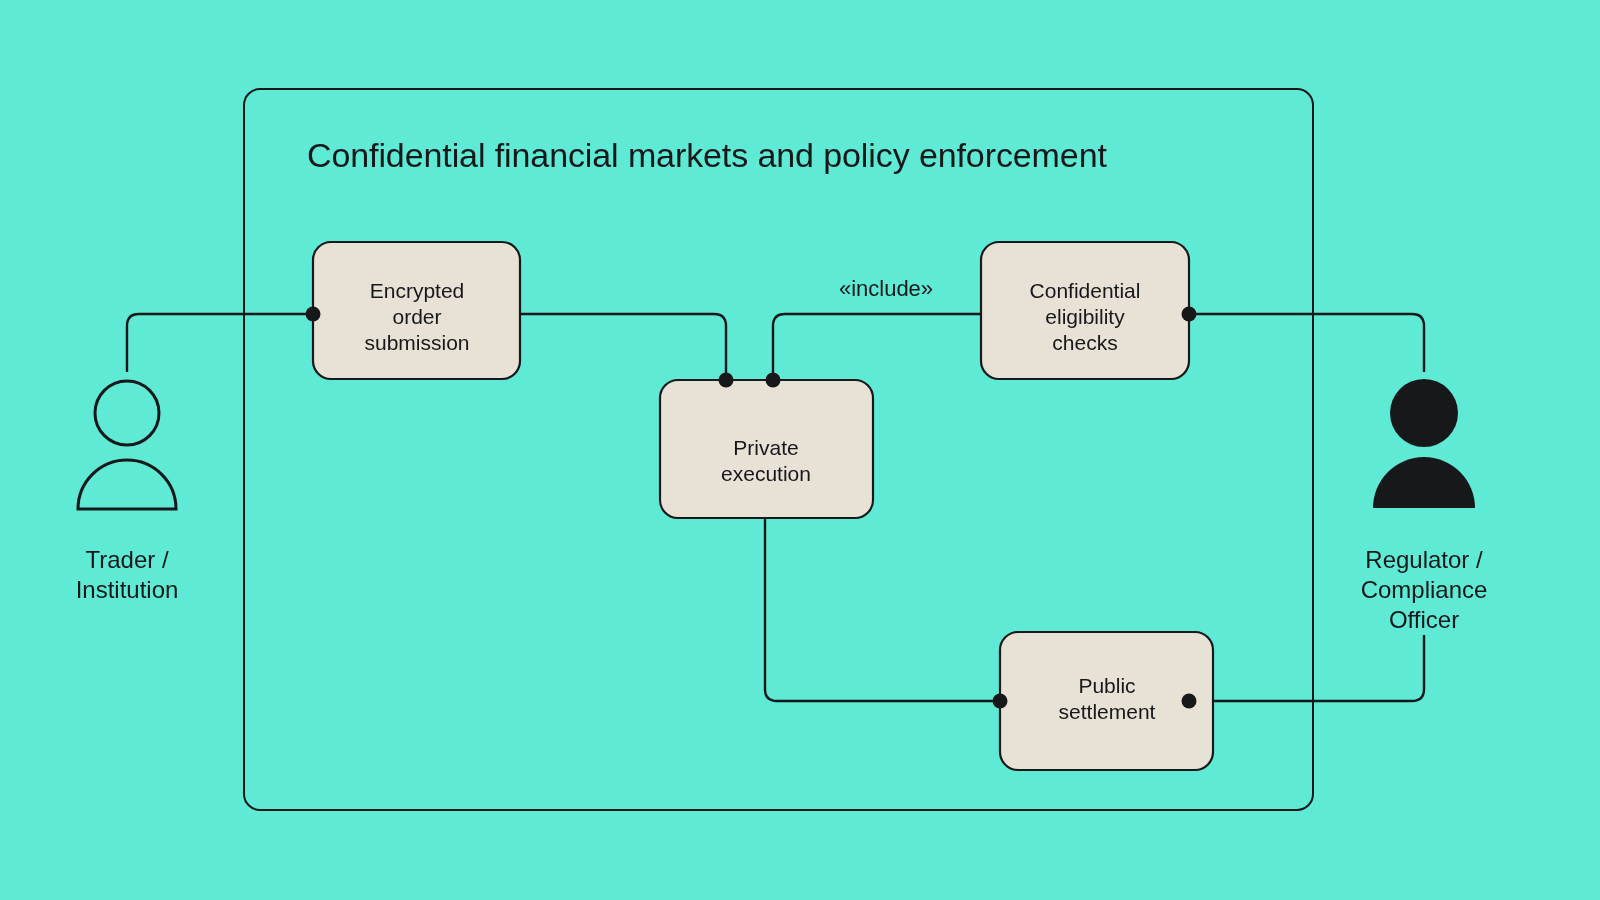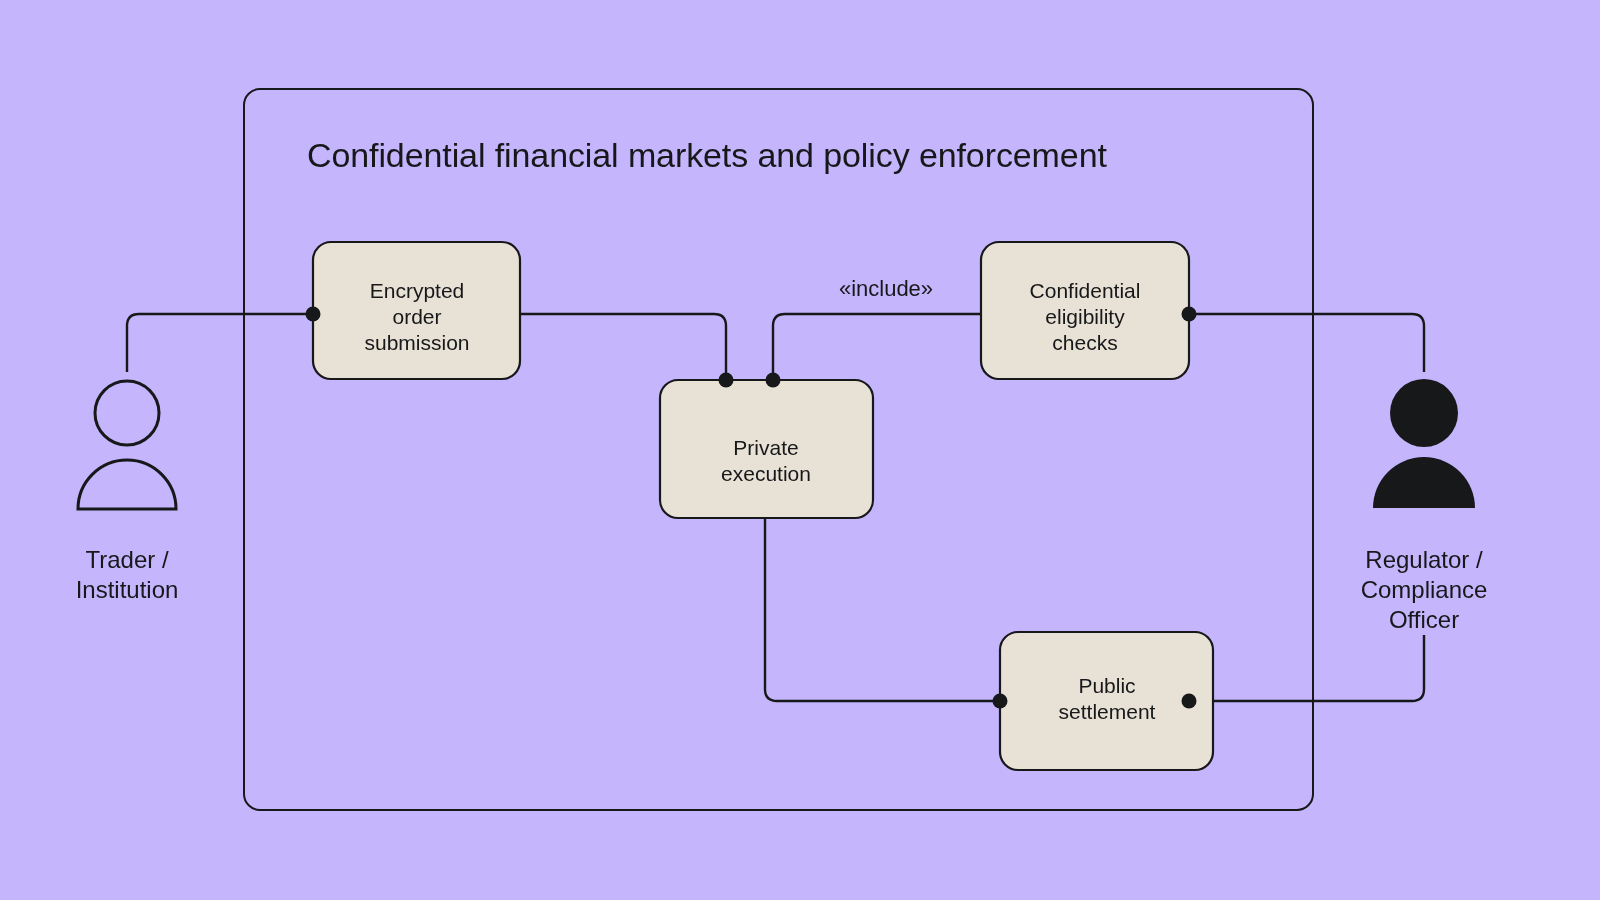--- a/index.html
+++ b/index.html
@@ -10,21 +10,21 @@
   body {
     width: 1600px;
     height: 900px;
     overflow: hidden;
     font-family: "Liberation Sans", sans-serif;
   }
   #diagram-root {
     position: relative;
     width: 1600px;
     height: 900px;
-    background: #c4b5fd;
+    background: #5eead4;
   }
   svg.canvas {
     position: absolute;
     top: 0;
     left: 0;
     width: 1600px;
     height: 900px;
     display: block;
   }
   .sys-boundary {

